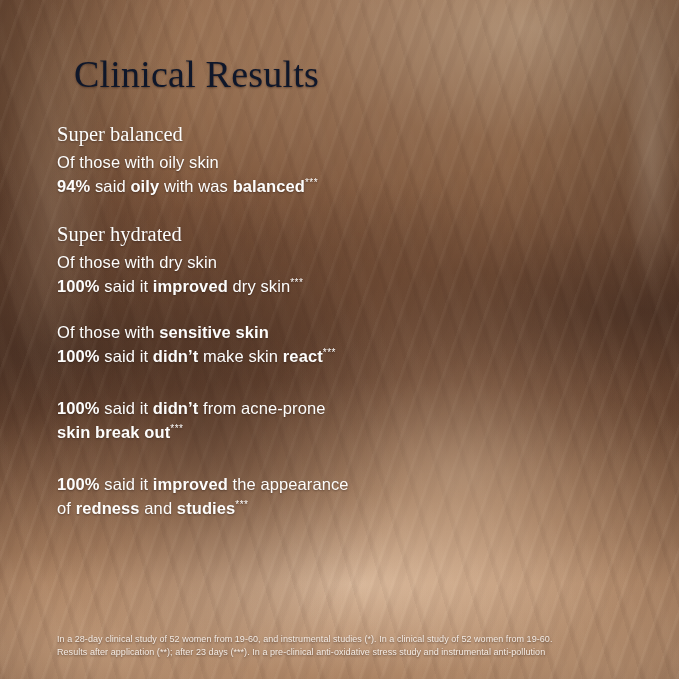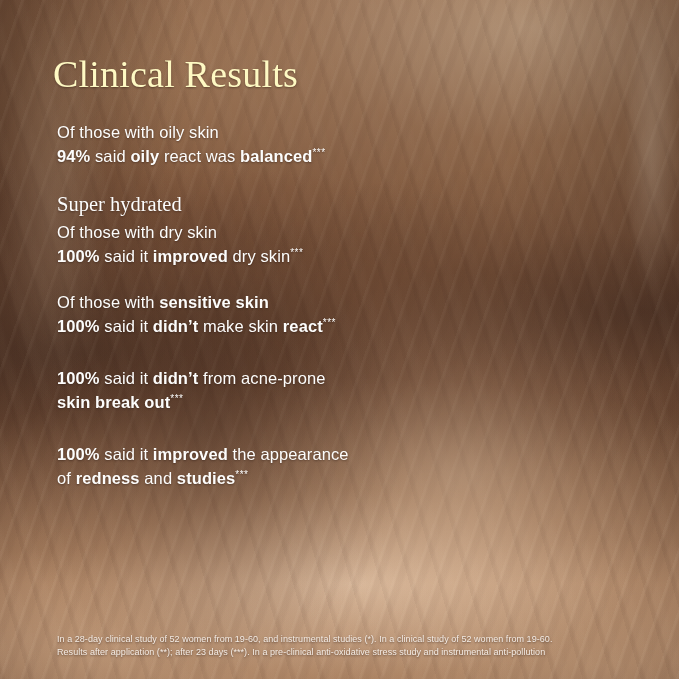--- a/index.html
+++ b/index.html
@@ -92,28 +92,28 @@
   
   .content {
     position: absolute;
     inset: 0;
     color: #ffffff;
     text-shadow: 0 1px 2px rgba(40,22,16,0.45);
   }
 
   .title {
     position: absolute;
-    left: 53px;
+    left: 74px;
     top: 52px;
     font-family: "Liberation Serif", serif;
     font-size: 38px;
     line-height: 44px;
     font-weight: 400;
     letter-spacing: 0.2px;
-    color: #fef9c3;
+    color: #0f172a;
   }
 
   .blocks {
     position: absolute;
     left: 57px;
     top: 120px;
     width: 560px;
   }
 
   .block {
@@ -175,23 +175,24 @@
   <div class="bg-layer bg-wave"></div>
   <div class="bg-layer bg-darken-text"></div>
 
   <div class="content">
 
     <div class="title">Clinical Results</div>
 
     <div class="blocks">
 
       <div class="block">
+        <div class="block-heading">Super balanced</div>
         <div class="line">Of those with oily skin</div>
         <div class="line">
-          <b>94%</b><span> said </span><b>oily</b><span> react was </span><b>balanced</b><sup>***</sup>
+          <b>94%</b><span> said </span><b>oily</b><span> with was </span><b>balanced</b><sup>***</sup>
         </div>
       </div>
 
       <div class="block">
         <div class="block-heading">Super hydrated</div>
         <div class="line">Of those with dry skin</div>
         <div class="line">
           <b>100%</b><span> said it </span><b>improved</b><span> dry skin</span><sup>***</sup>
         </div>
       </div>

